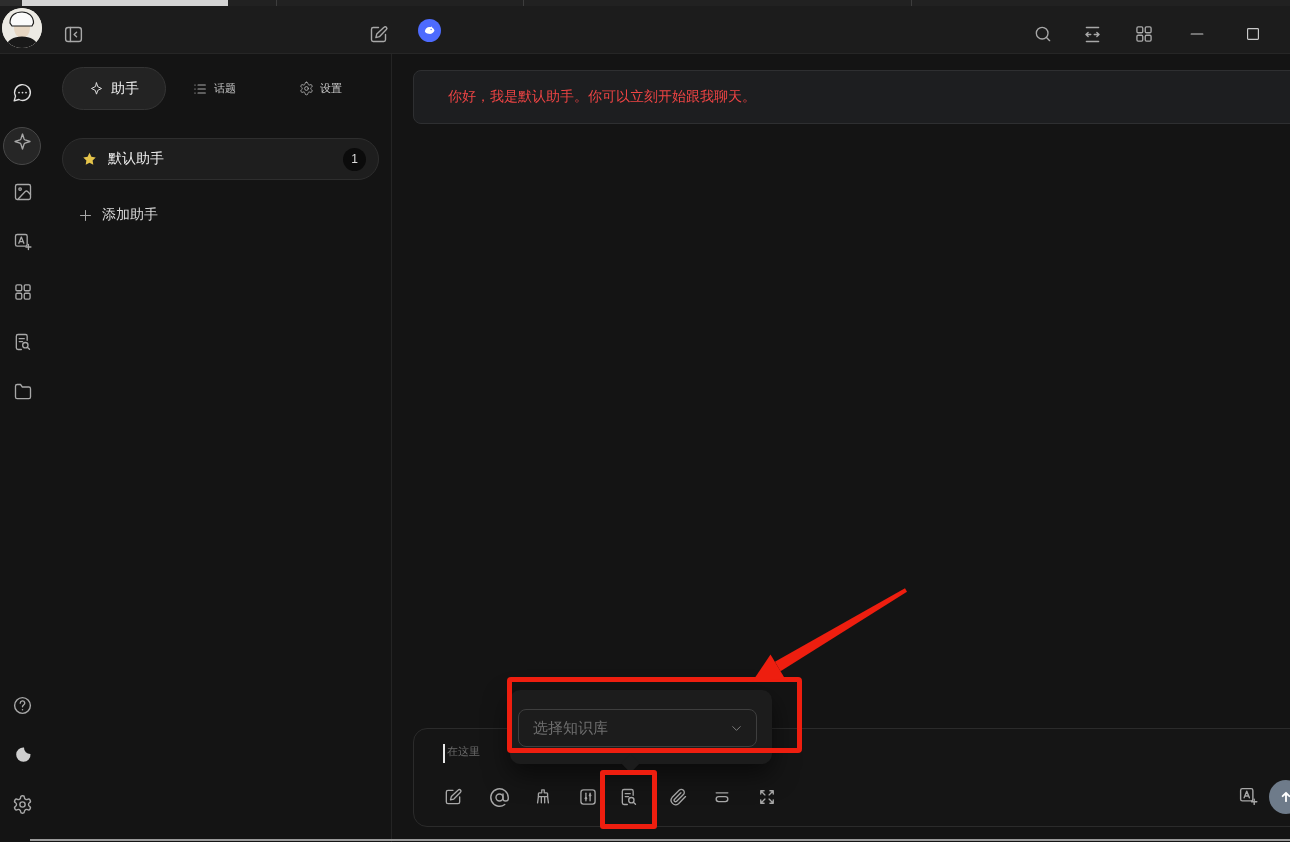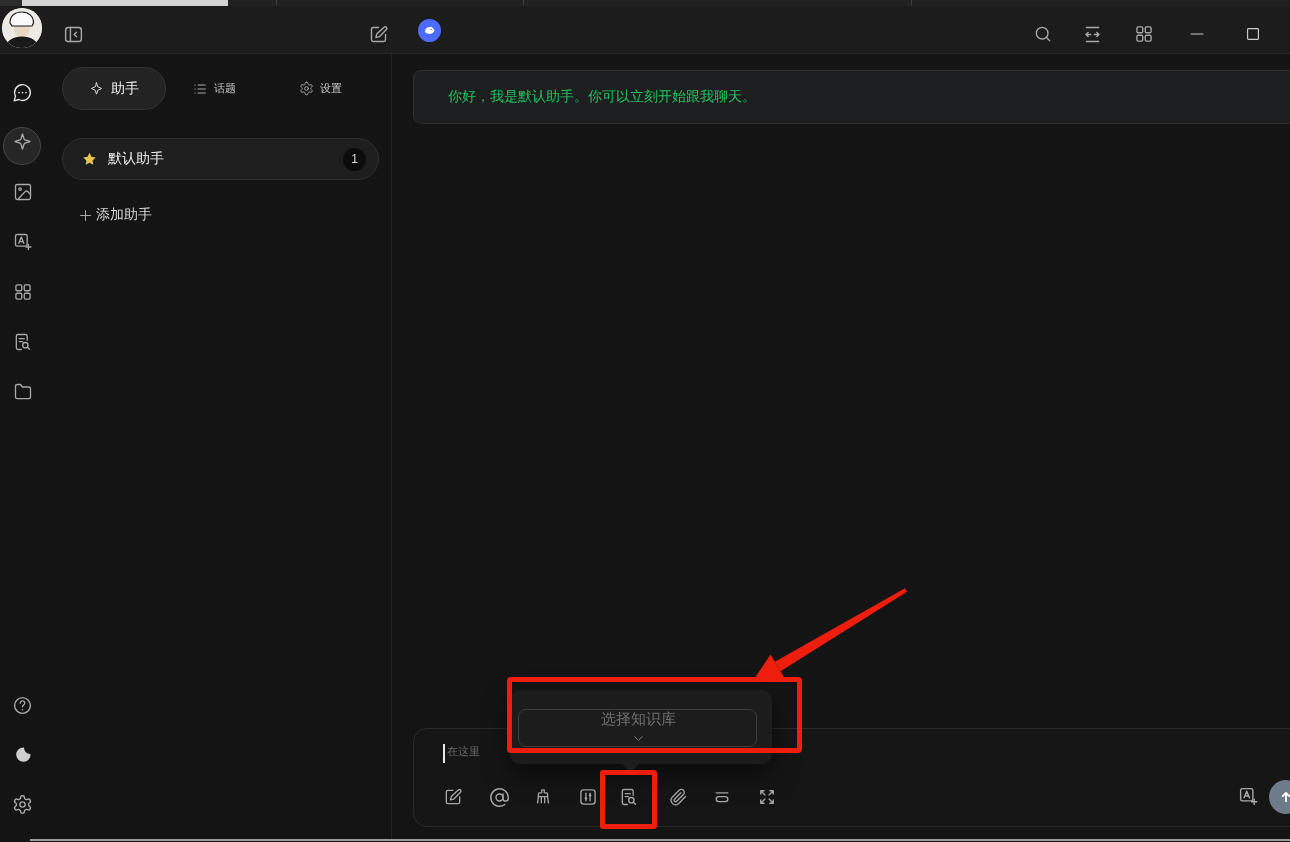--- a/index.html
+++ b/index.html
@@ -26,34 +26,34 @@
   .rail { position:absolute; left:0; top:54px; width:50px; height:788px; background:#141414; border-right:1px solid #242424; }
   .rail-ic { position:absolute; left:12px; width:21px; height:21px; display:flex; align-items:center; justify-content:center; }
   .rail-active-ring { position:absolute; left:3px; top:73px; width:38px; height:38px; border-radius:50%; background:#262626; border:1px solid #484848; }
   
   .panel { position:absolute; left:46px; top:54px; width:346px; height:788px; background:#141414; border-right:1px solid #242424; }
   .tab-pill { position:absolute; left:16px; top:13px; width:104px; height:43px; border-radius:22px; background:#232323; border:1px solid #343434; display:flex; align-items:center; justify-content:center; gap:7px; font-size:14px; color:#f0f0f0; }
   .tab-plain { position:absolute; top:13px; height:43px; display:flex; align-items:center; gap:6px; font-size:11px; color:#c9c9c9;font-family:Liberation Mono, monospace; }
   .assist-item { position:absolute; left:16px; top:84px; width:317px; height:42px; border-radius:21px; background:#1e1e1e; border:1px solid #2e2e2e; display:flex; align-items:center; padding:0 12px 0 18px; gap:10px; }
   .assist-label { font-size:14px; color:#f0f0f0; flex:1; }
   .assist-badge { width:23px; height:23px; border-radius:50%; background:#0b0b0b; color:#dddddd; font-size:12px; display:flex; align-items:center; justify-content:center; }
-  .add-row { position:absolute; left:32px; top:150px; height:22px; display:flex; align-items:center; gap:3px; font-size:14px; color:#d8d8d8; }
+  .add-row { position:absolute; left:32px; top:150px; height:22px; display:flex; align-items:center; gap:9px; font-size:14px; color:#d8d8d8; }
   
   .greeting { position:absolute; left:413px; top:70px; right:-24px; height:54px; background:#1d1e20; border:1px solid #2e2f31; border-radius:8px; display:flex; align-items:center; padding-left:34px; }
-  .greeting-text { font-size:14px; color:#22c55e; }
+  .greeting-text { font-size:14px; color:#ef4444; }
   
   .composer { position:absolute; left:413px; top:728px; right:-24px; height:99px; border:1px solid #2b2b2b; border-radius:14px; background:#151515; }
   .caret { position:absolute; left:29px; top:15px; width:1.5px; height:19px; background:#e8e8e8; }
   .ph { position:absolute; left:33px; top:15px; font-size:11px; color:#6a6a6a; }
   .c-ic { position:absolute; width:22px; height:22px; top:57px; display:flex; align-items:center; justify-content:center; }
   .send-btn { position:absolute; left:855px; top:51px; width:34px; height:34px; border-radius:50%; background:#6e7b8a; display:flex; align-items:center; justify-content:center; }
   
   .kpop { position:absolute; left:510px; top:690px; width:262px; height:74px; background:#1c1c1c; border-radius:10px; box-shadow:0 10px 26px rgba(0,0,0,.55); z-index:5; }
   .kpop .caret-tri { position:absolute; left:114px; bottom:-6px; width:13px; height:13px; background:#1c1c1c; transform:rotate(45deg); }
-  .kselect { position:absolute; left:8px; top:19px; width:239px; height:38px; border:1px solid #3e3e3e; border-radius:8px; display:flex; align-items:center; padding:0 12px 0 14px;flex-direction:column; }
+  .kselect { position:absolute; left:8px; top:19px; width:239px; height:38px; border:1px solid #3e3e3e; border-radius:8px; display:flex; align-items:center; padding:0 12px 0 14px; }
   .kselect-ph { flex:1; font-size:15px; color:#6e6e6e; }
   
   .ann-rect1 { position:absolute; left:507px; top:677px; width:295px; height:76px; border:5px solid #ee1e0f; border-radius:4px; z-index:9; }
   .ann-rect2 { position:absolute; left:600px; top:770px; width:57px; height:59px; border:5px solid #ee1e0f; border-radius:3px; z-index:9; }
   .ann-arrow { position:absolute; left:0; top:0; width:1290px; height:842px; z-index:9; pointer-events:none; }
   
   .bottom-edge { position:absolute; left:30px; top:839px; width:1260px; height:2px; background:#9a9a9a; }
   
   svg.ic { fill:none; stroke:#a8a8a8; stroke-width:1.6; stroke-linecap:round; stroke-linejoin:round; }
   svg.ic.bright { stroke:#dedede; }

